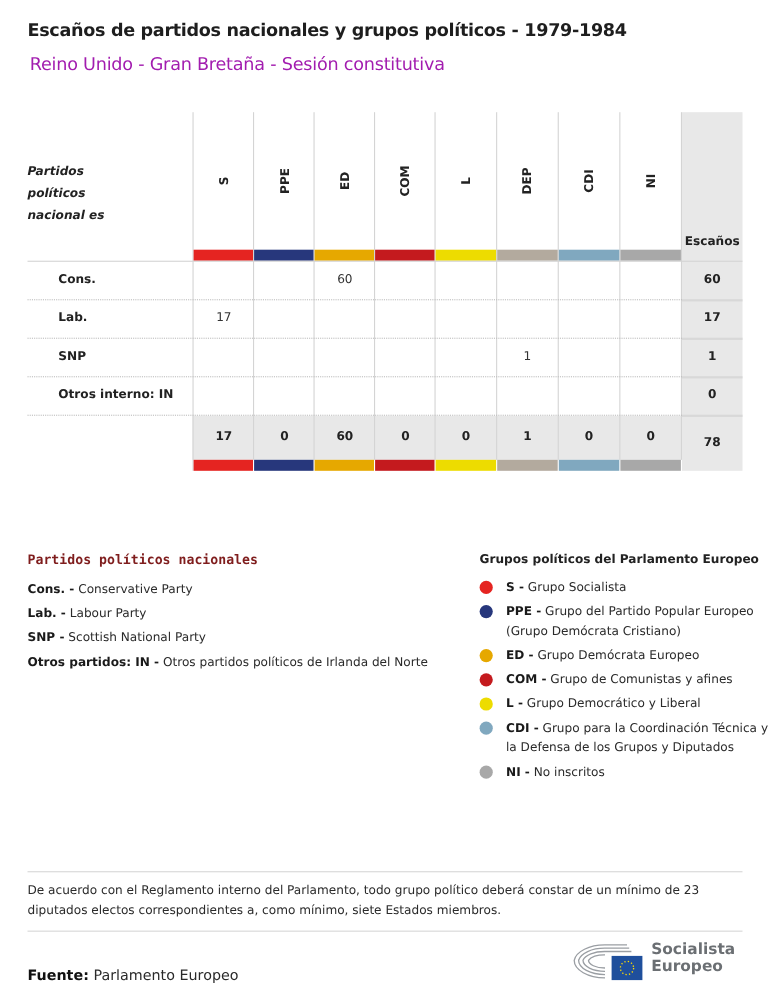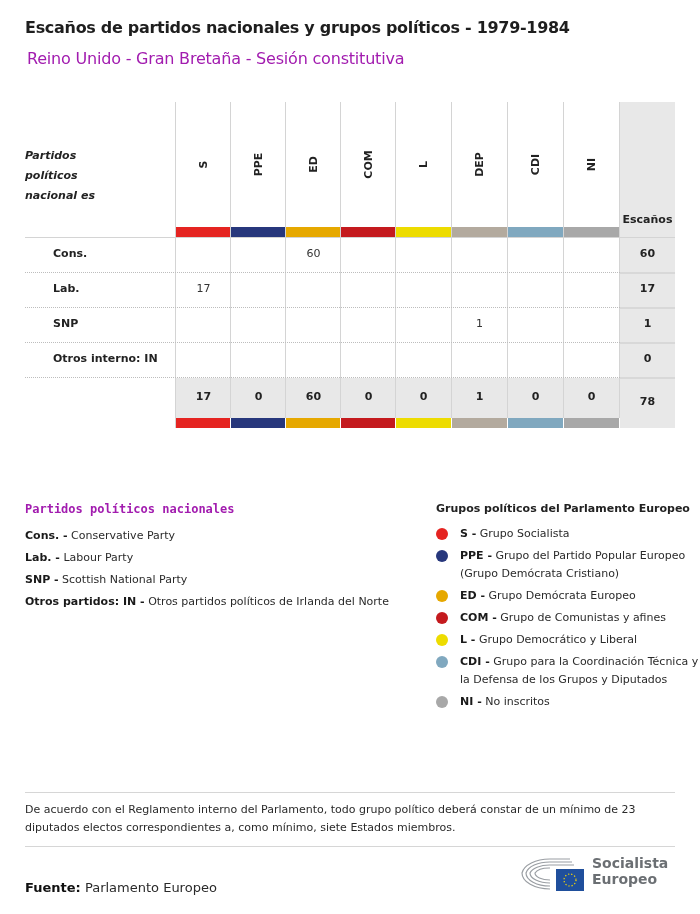--- a/index.html
+++ b/index.html
@@ -24,21 +24,21 @@
   .hline-solid { position: absolute; left: 0; width: 650px; height: 1px; background: #d4d4d4; }
   .hline-dot { position: absolute; left: 0; width: 595px; height: 0; border-top: 1px dotted #bdbdbd; }
   .hline-esc { position: absolute; left: 595px; width: 55px; height: 2px; background: #d8d8d8; }
 
   .row-label { position: absolute; left: 0; font-size: 11px; font-weight: bold; color: #222; margin-left: 28px; }
   .cell { position: absolute; width: 55px; text-align: center; font-size: 11px; color: #333; }
   .cell-total { position: absolute; width: 55px; text-align: center; font-size: 11px; font-weight: bold; color: #222; }
 
   
   .leg-left { position: absolute; left: 25px; top: 502px; }
-  .leg-left h3 { font-family: "DejaVu Sans Mono", monospace; font-size: 12px; font-weight: bold; color: #a21caf; margin-bottom: 9px; }
+  .leg-left h3 { font-family: "DejaVu Sans Mono", monospace; font-size: 12px; font-weight: bold; color: #7f1d1d; margin-bottom: 9px; }
   .leg-left .item { font-size: 11px; color: #2a2a2a; line-height: 22px; }
   .leg-left .item b { color: #1a1a1a; }
 
   .leg-right { position: absolute; left: 409px; top: 502px; width: 270px; margin-left: 27px; }
   .leg-right h3 { font-size: 11px; font-weight: bold; color: #222; margin-bottom: 10px; }
   .leg-right .item { position: relative; padding-left: 24px; font-size: 11px; color: #2a2a2a; line-height: 18px; margin-bottom: 4px; }
   .leg-right .dot { position: absolute; left: 0; top: 3px; width: 12px; height: 12px; border-radius: 50%; }
   .leg-right .item b { color: #1a1a1a; }
 
   .divider { position: absolute; left: 25px; width: 650px; height: 1px; background: #d6d6d6; }

